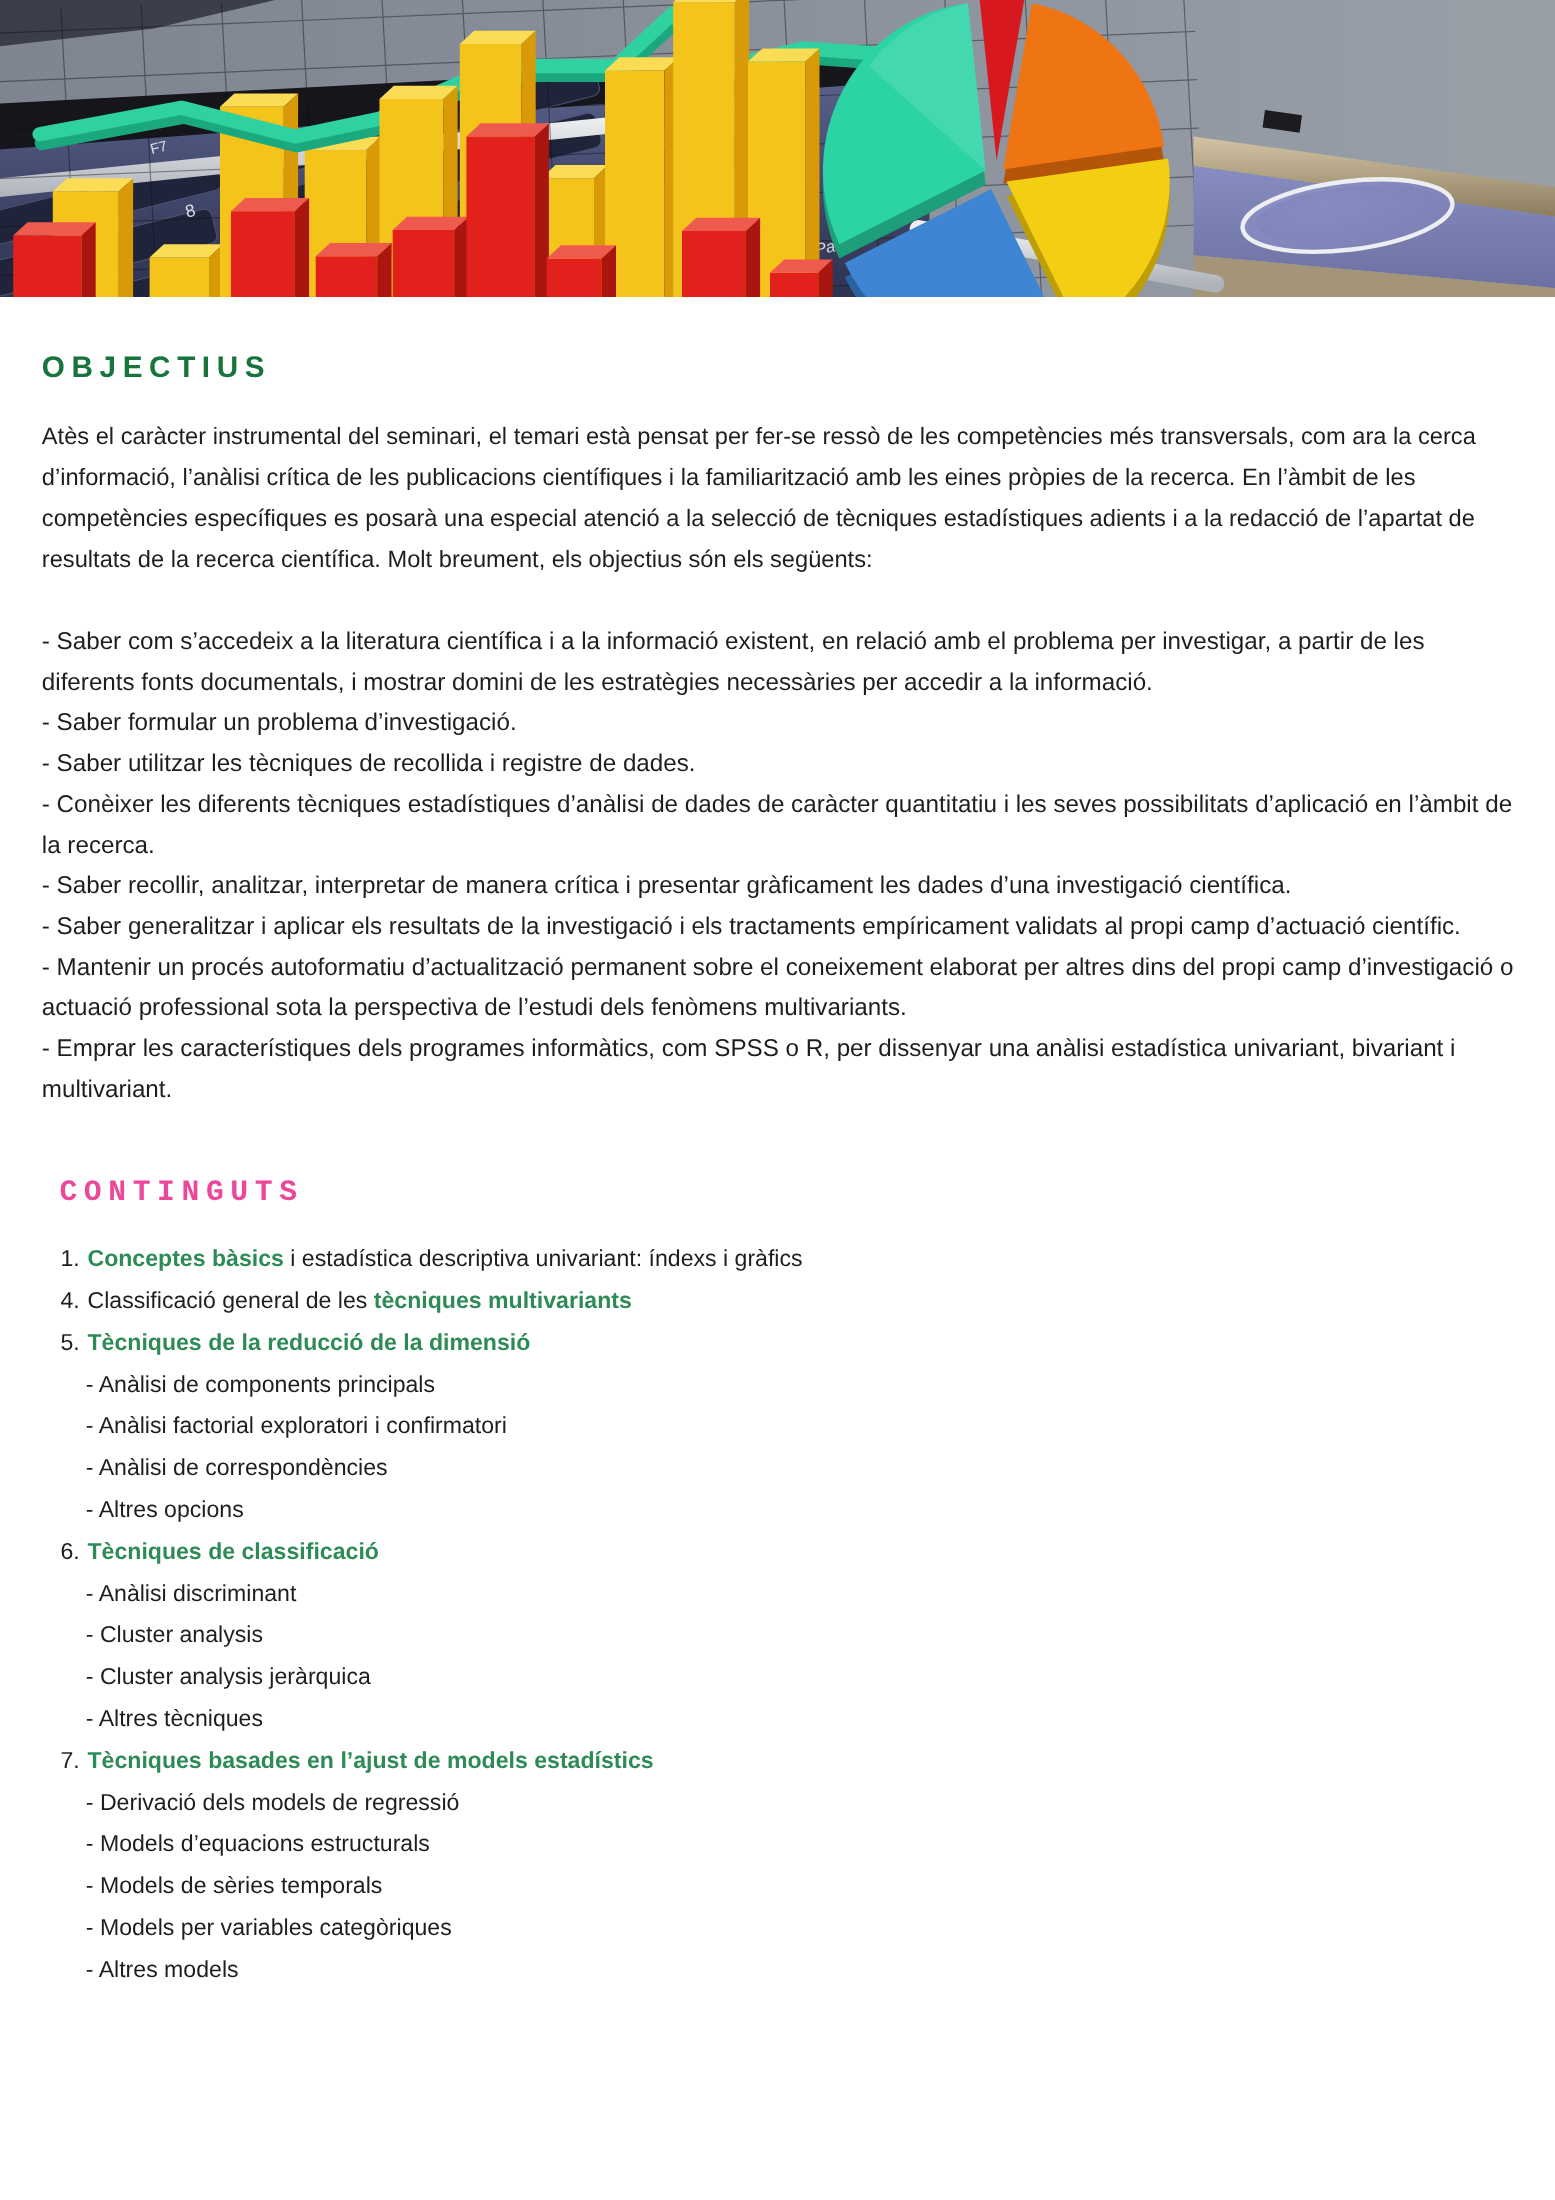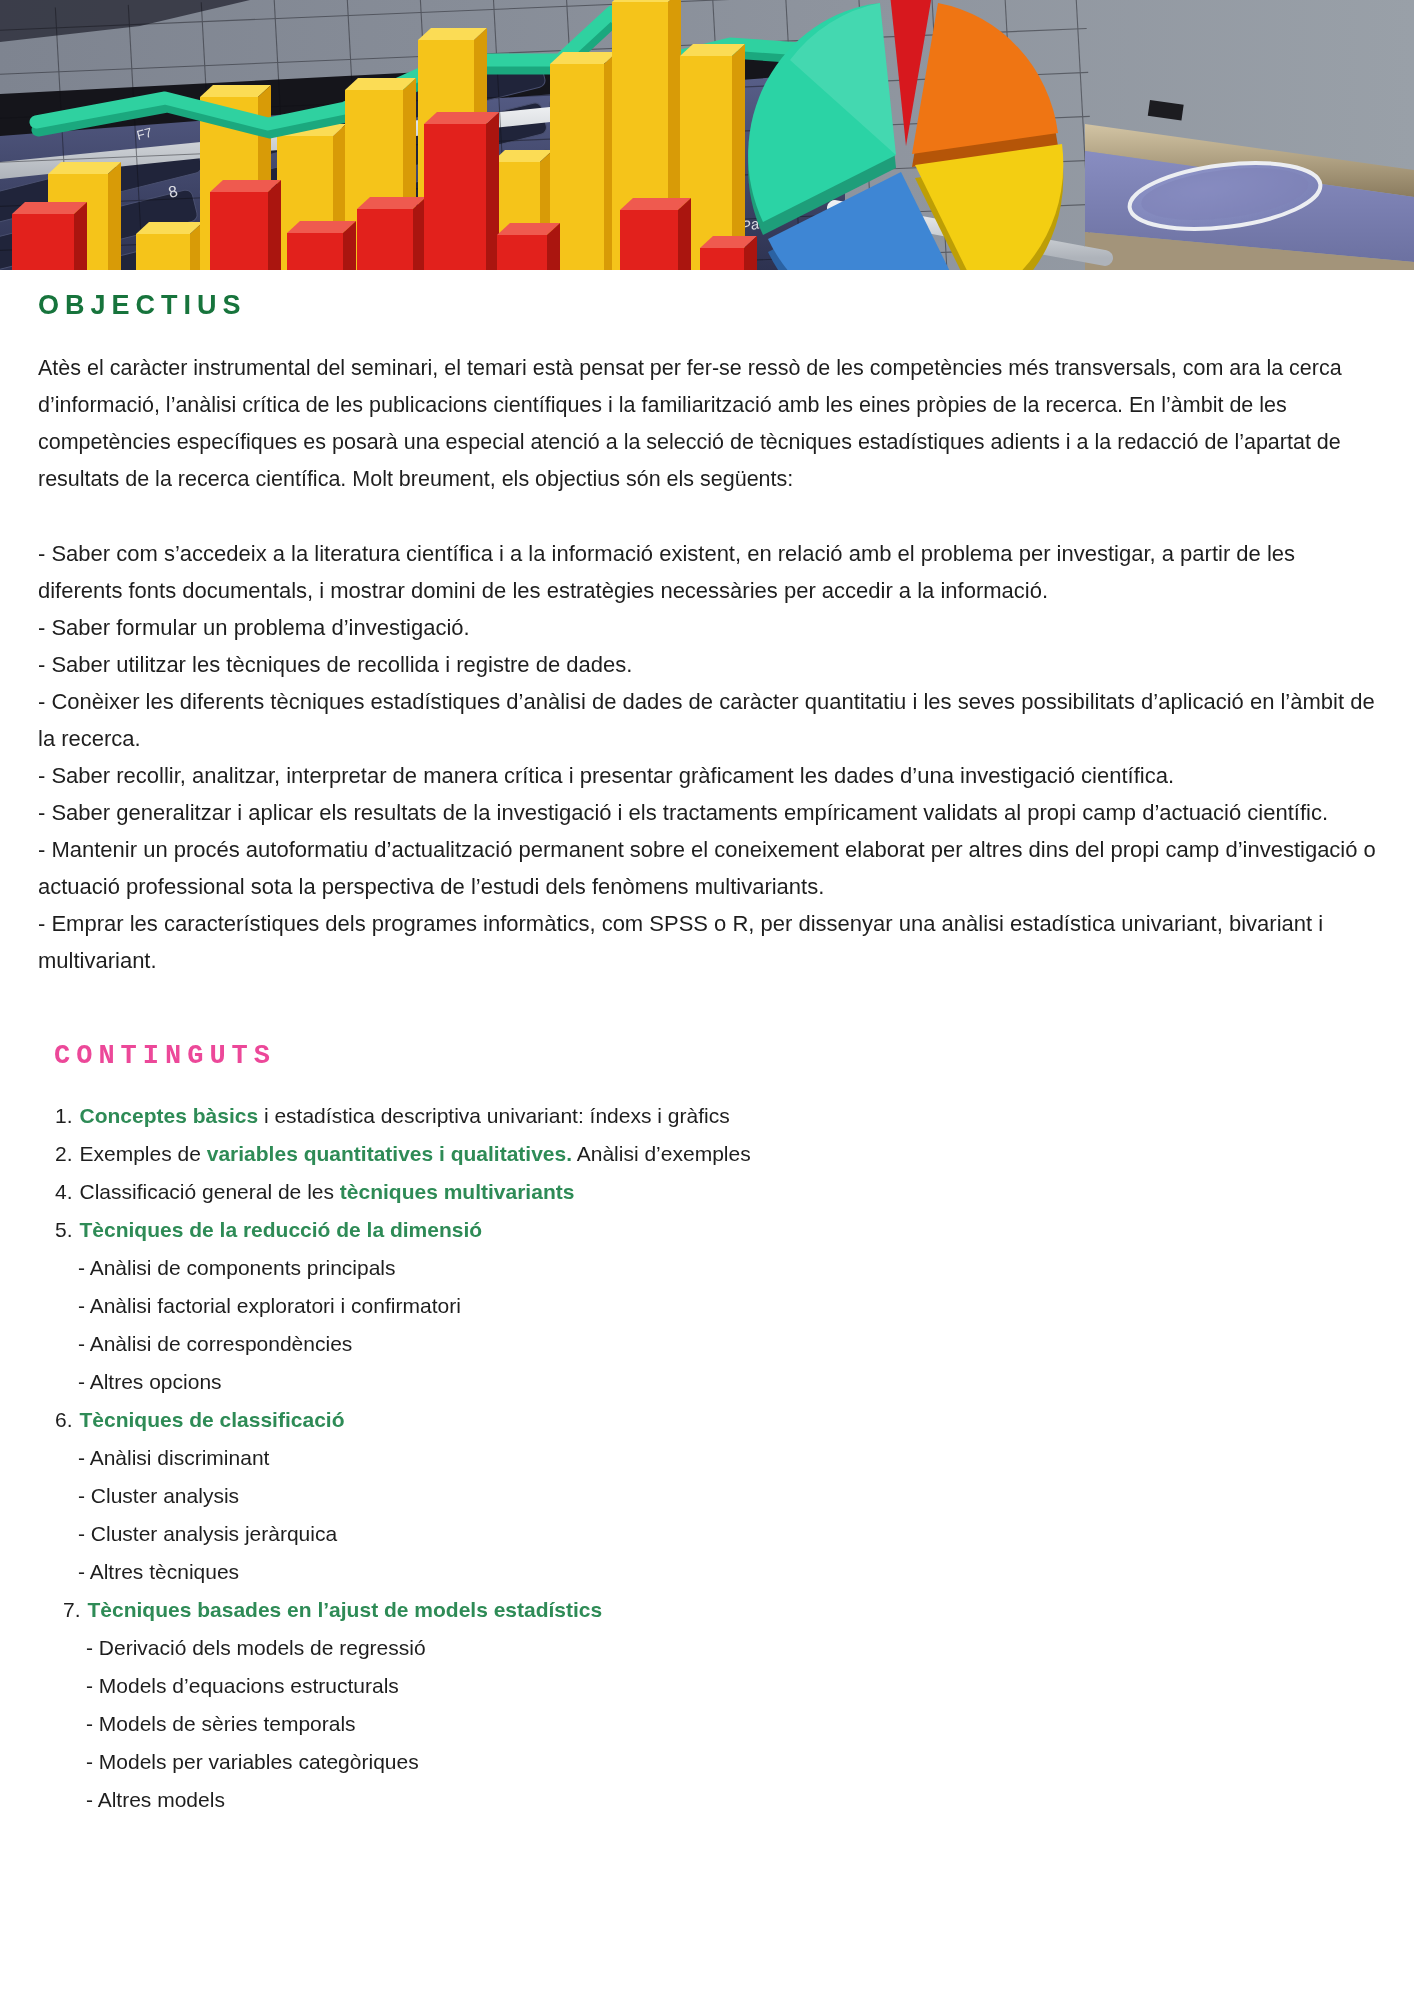--- a/index.html
+++ b/index.html
@@ -1,21 +1,21 @@
 <!DOCTYPE html>
 <html><head>
 <meta charset="utf-8">
 <style>
   html,body{margin:0;padding:0;background:#ffffff;}
   .page{position:relative;width:1414px;height:2000px;background:#ffffff;overflow:hidden;
         font-family:"Liberation Sans",sans-serif;color:#1e1e1e;}
   .hero{display:block;width:1414px;height:270px;}
   .content{padding:0 38px 0 38px;}
   h2{margin:0;font-size:27px;font-weight:700;letter-spacing:6px;}
-  .t-objectius{margin-top:20px;color:#17743c;}
+  .t-objectius{margin-top:49px;color:#17743c;}
   .t-continguts{margin-top:62px;margin-left:16px;color:#ec4899;font-family:Liberation Mono, monospace;}
   .intro{margin-top:29px;font-size:21.5px;line-height:37px;}
   .obj-list{margin-top:37px;font-size:22px;line-height:37px;}
   .c-list{margin-top:26px;padding-left:17px;font-size:21px;}
   .c-group{margin:0;}
   .c-group:nth-child(6){padding-left:8px;}
   .c-group:nth-child(7){padding-left:14px;}
   .c-row{line-height:38px;}
   .c-num{margin-right:7px;}
   .green{color:#2e8b56;font-weight:700;}
@@ -265,23 +265,20 @@
         <div>- Emprar les característiques dels programes informàtics, com SPSS o R, per dissenyar una anàlisi estadística univariant, bivariant i multivariant.</div>
       </div>
 
     <h2 class="t-continguts">CONTINGUTS</h2>
 
     <div class="c-list" id="c-list">
         <div class="c-group">
           <div class="c-row"><span class="c-num">1.</span><span class="green">Conceptes bàsics</span><span> i estadística descriptiva univariant: índexs i gràfics</span></div>
         </div>
         <div class="c-group">
-          <div class="c-row"><span class="c-num">2.</span><span>Exemples de </span><span class="green">variables quantitatives i qualitatives.</span><span> Anàlisi d’exemples</span></div>
-        </div>
-        <div class="c-group">
           <div class="c-row"><span class="c-num">4.</span><span>Classificació general de les </span><span class="green">tècniques multivariants</span></div>
         </div>
         <div class="c-group">
           <div class="c-row"><span class="c-num">5.</span><span class="green">Tècniques de la reducció de la dimensió</span></div>
           <div class="c-sub">- Anàlisi de components principals</div>
           <div class="c-sub">- Anàlisi factorial exploratori i confirmatori</div>
           <div class="c-sub">- Anàlisi de correspondències</div>
           <div class="c-sub">- Altres opcions</div>
         </div>
         <div class="c-group">

